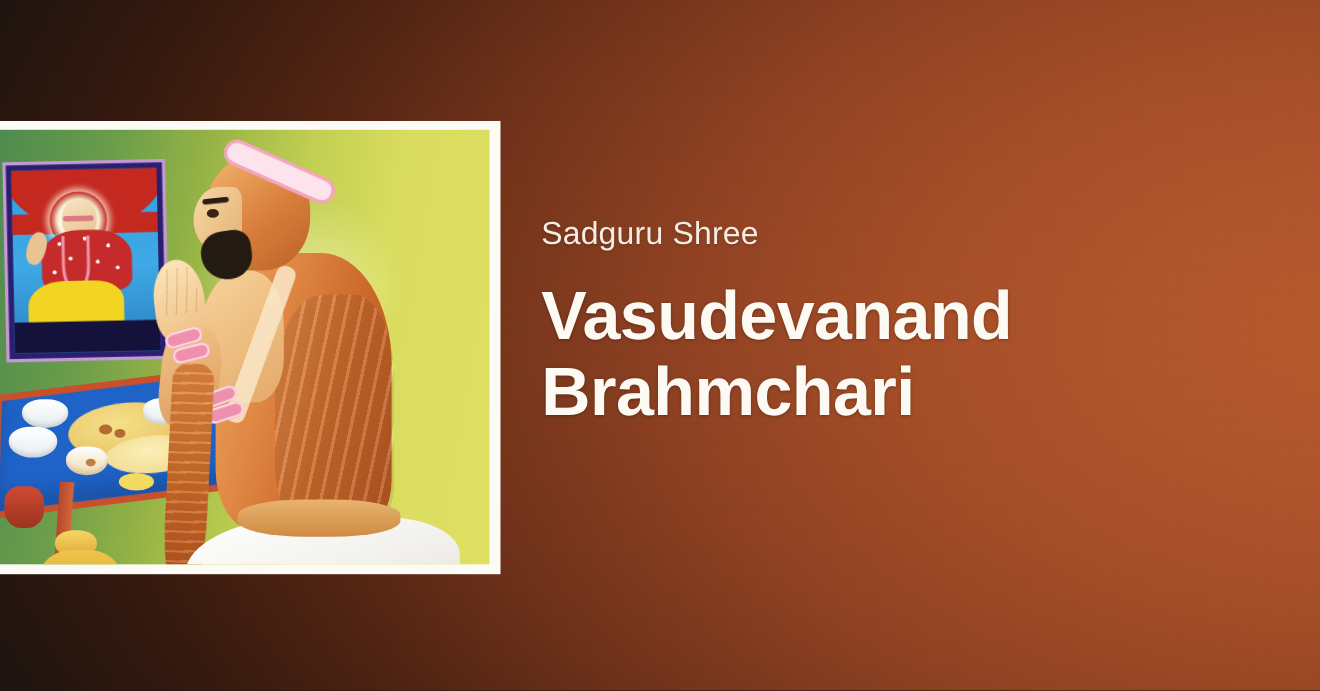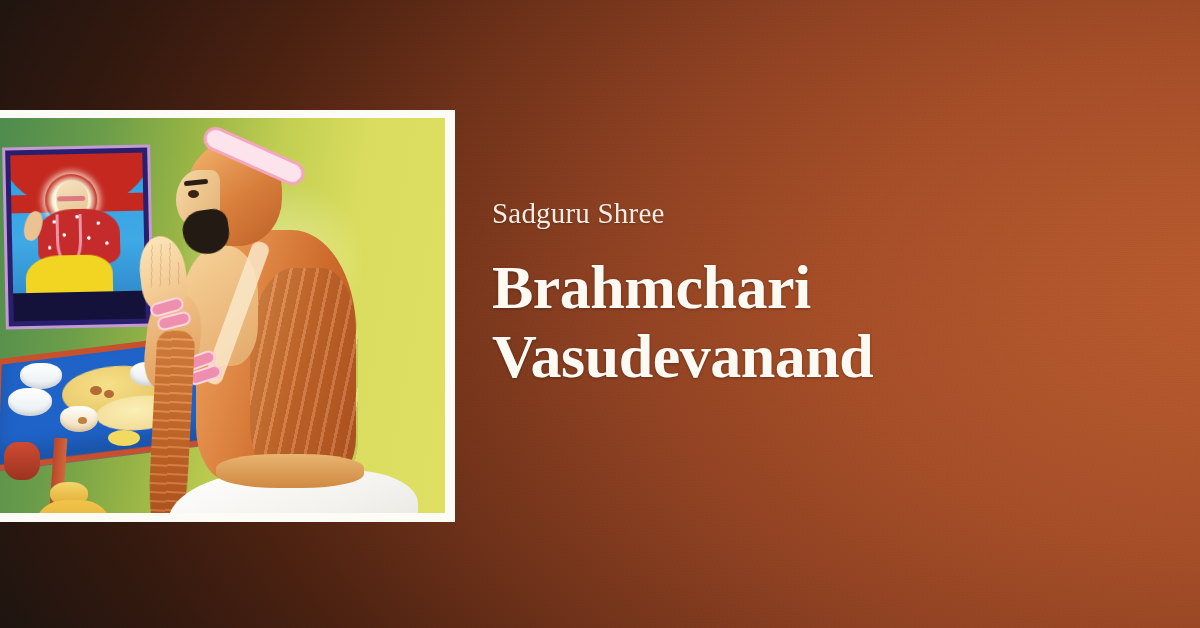--- a/index.html
+++ b/index.html
@@ -370,21 +370,20 @@
   }
 
   
   .photo > *{ filter:blur(.4px); }
 
   
   .copy{
     position:absolute;
     left:492px; top:196px;
     width:640px;
-    font-family:Liberation Serif, serif;
   }
   .eyebrow{
     font-size:29px;
     font-weight:400;
     letter-spacing:.2px;
     color:#f6ece2;
     line-height:1.2;
     margin-bottom:22px;
     text-shadow:0 1px 2px rgba(0,0,0,.25);
   }
@@ -462,18 +461,18 @@
       <div class="dev-shawl"></div>
       <div class="dev-dhoti"></div>
       <div class="dev-waist"></div>
 
     </div>
   </div>
 
   <div class="copy">
     <div class="eyebrow">Sadguru Shree</div>
     <h1 class="headline">
+      <span class="line">Vasudevanand</span>
       <span class="line">Brahmchari</span>
-      <span class="line">Vasudevanand</span>
     </h1>
   </div>
 
 </div>
 
 </body></html>

